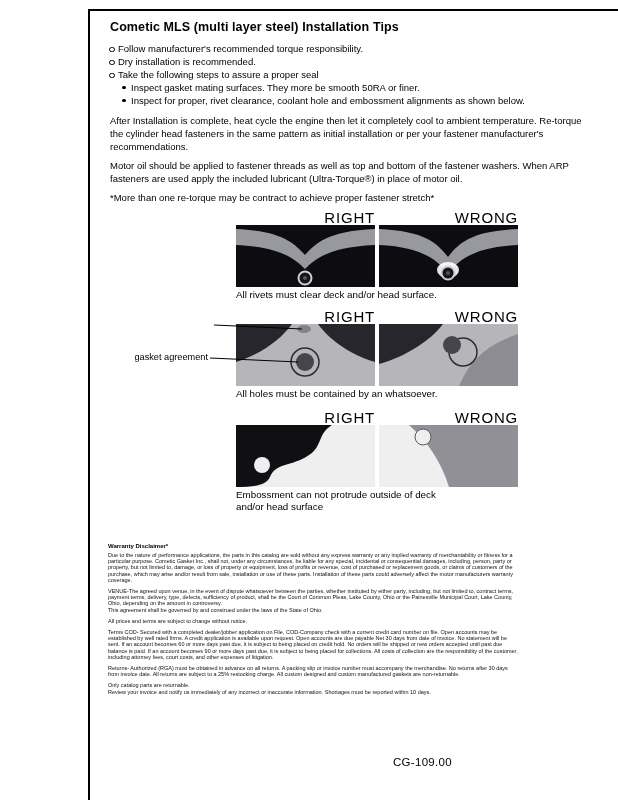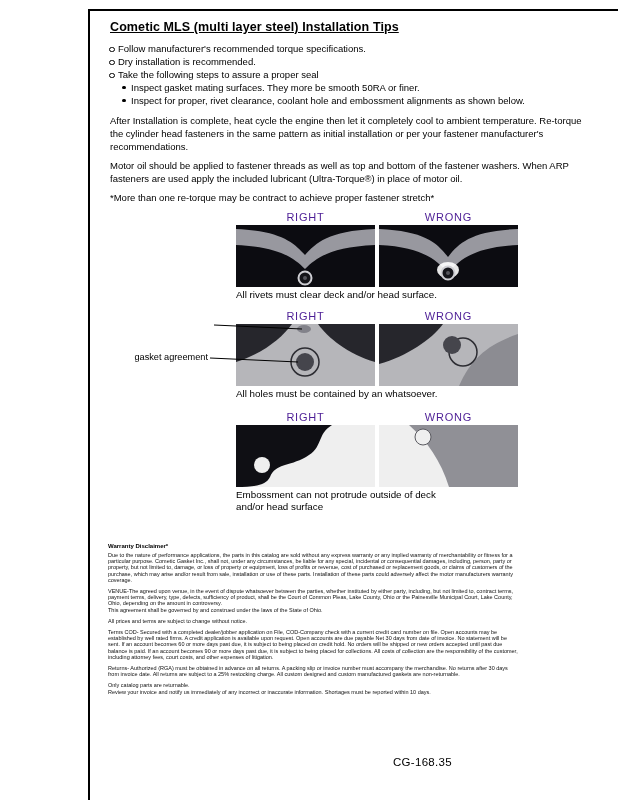--- a/index.html
+++ b/index.html
@@ -7,43 +7,43 @@
     position:relative; width:618px; height:800px; background:#ffffff;
     font-family:"Liberation Sans", sans-serif; color:#000; overflow:hidden;
   }
   .border-top { position:absolute; left:88px; top:9px; width:530px; height:1.5px; background:#000; }
   .border-left { position:absolute; left:88px; top:9px; width:1.5px; height:791px; background:#000; }
 
   .content { position:absolute; left:108px; top:20px; width:492px; }
 
   .title {
     margin:0 0 8px 2px; font-size:12.5px; font-weight:bold;
-    text-decoration:underline; letter-spacing:0.1px;
+    letter-spacing:0.1px;
   }
 
   .bullets { font-size:9.5px; line-height:13px; }
   .bullet { position:relative; padding-left:10px; }
   .b-marker {
     position:absolute; left:1px; top:4.5px; width:3.5px; height:3.5px;
     border:0.9px solid #000; border-radius:50%; background:#fff;
   }
   .sub { margin-left:13px; }
   .sub .b-marker { border:none; background:#000; width:3.5px; height:3.5px; }
 
   .diesel-heading { margin:12px 0 0 2px; font-size:11px; font-weight:bold; }
   .para { margin:6px 0 0 2px; width:482px; font-size:9.5px; line-height:13px; }
   .para2 { margin-top:7px; }
   .note { margin-top:6px; }
 
   .fig-section { margin-top:6px; }
   .fig-section.s2 { position:relative; margin-top:8px; }
   .fig-section.s3 { margin-top:10px; }
   .fig-labels { display:flex; gap:4px; width:282px; margin-left:128px; }
-  .fig-label { width:139px; text-align:center; font-size:11px; line-height:15px;
-               color:#4c1d95; letter-spacing:0.8px; }
+  .fig-label { width:139px; text-align:right; font-size:15px; line-height:15px;
+               color:#000000; letter-spacing:0.8px; }
   .fig-images { display:flex; gap:4px; width:282px; margin-left:128px; }
   .fig-images svg { display:block; }
   .fig-caption { margin:2px 0 0 128px; font-size:9.8px; line-height:12px; }
 
   .pre { white-space:pre-line; }
 
   .ann { position:absolute; left:0; font-size:9.2px; line-height:10.5px; text-align:right; }
   .ann1 { top:2px; width:104px; }
   .ann2 { top:43px; width:100px; }
   .leader-overlay { position:absolute; left:0; top:0; pointer-events:none; }
@@ -61,21 +61,21 @@
   <div class="border-top"></div>
   <div class="border-left"></div>
 
   <div class="content">
 
     <h1 class="title">Cometic MLS (multi layer steel) Installation Tips</h1>
 
     <div class="bullets">
       <div class="bullet">
         <span class="b-marker"></span>
-        <span>Follow manufacturer's recommended torque specifications.</span>
+        <span>Follow manufacturer's recommended torque responsibility.</span>
       </div>
       <div class="bullet">
         <span class="b-marker"></span>
         <span>Dry installation is recommended.</span>
       </div>
       <div class="bullet">
         <span class="b-marker"></span>
         <span>Take the following steps to assure a proper seal</span>
       </div>
       <div class="bullet sub">
@@ -173,14 +173,14 @@
 This agreement shall be governed by and construed under the laws of the State of Ohio.</p>
       <p>All prices and terms are subject to change without notice.</p>
       <p>Terms COD- Secured with a completed dealer/jobber application on File, COD-Company check with a current credit card number on file.  Open accounts may be established by well rated firms.  A credit application is available upon request.  Open accounts are due payable Net 30 days from date of invoice.  No statement will be sent.  If an account becomes 60 or more days past due, it is subject to being placed on credit hold.  No orders will be shipped or new orders accepted until past due balance is paid.  If an account becomes 90 or more days past due, it is subject to being placed for collections.  All costs of collection are the responsibility of the customer, including attorney fees, court costs, and other expenses of litigation.</p>
       <p>Returns- Authorized (RGA) must be obtained in advance on all returns.  A packing slip or invoice number must accompany the merchandise.  No returns after 30 days from invoice date.  All returns are subject to a 25% restocking charge.  All custom designed and custom manufactured gaskets are non-returnable.</p>
       <p class="pre">Only catalog parts are returnable.
 Review your invoice and notify us immediately of any incorrect or inaccurate information.  Shortages must be reported within 10 days.</p>
     </div>
 
   </div>
 
-  <div class="docnum">CG-168.35</div>
+  <div class="docnum">CG-109.00</div>
 </div>
 
 </body></html>

